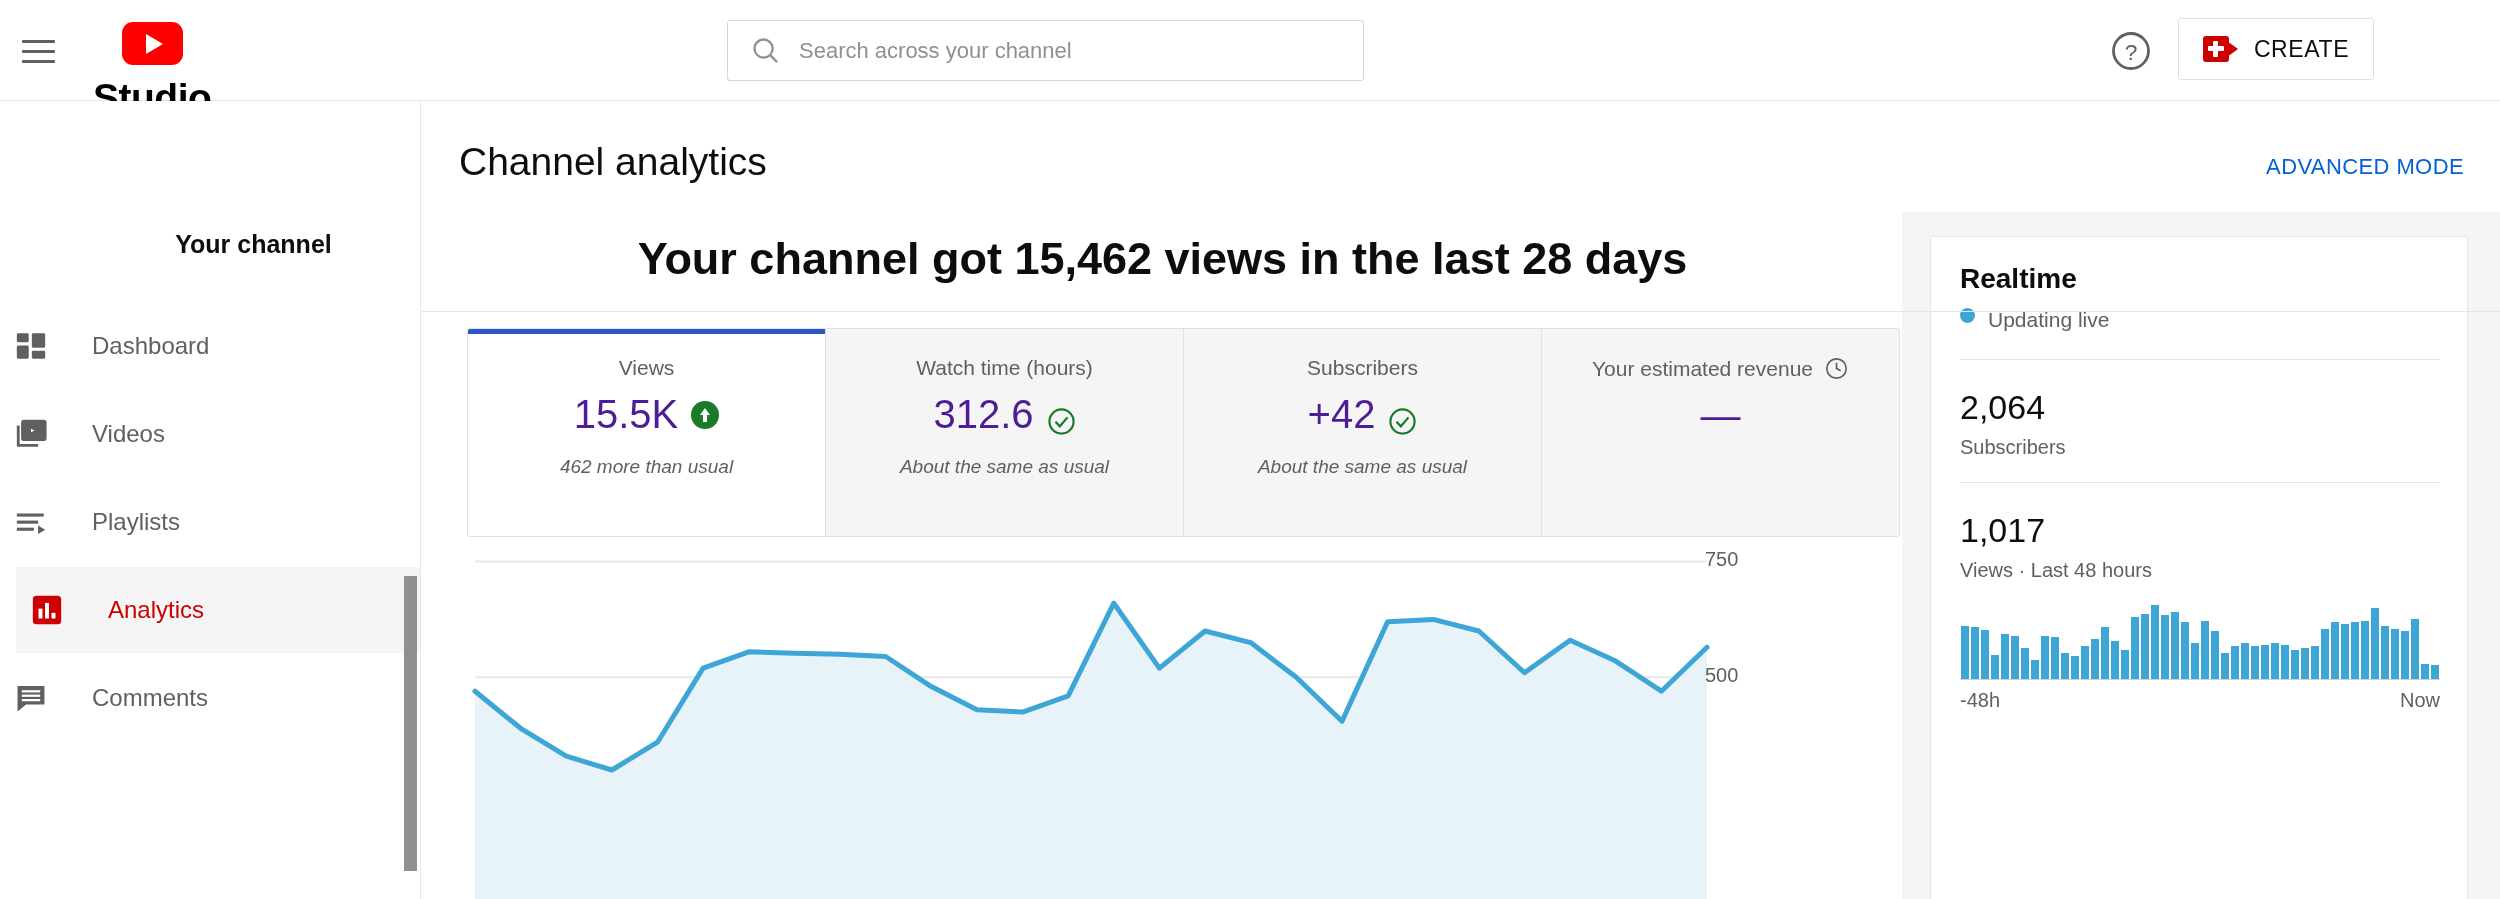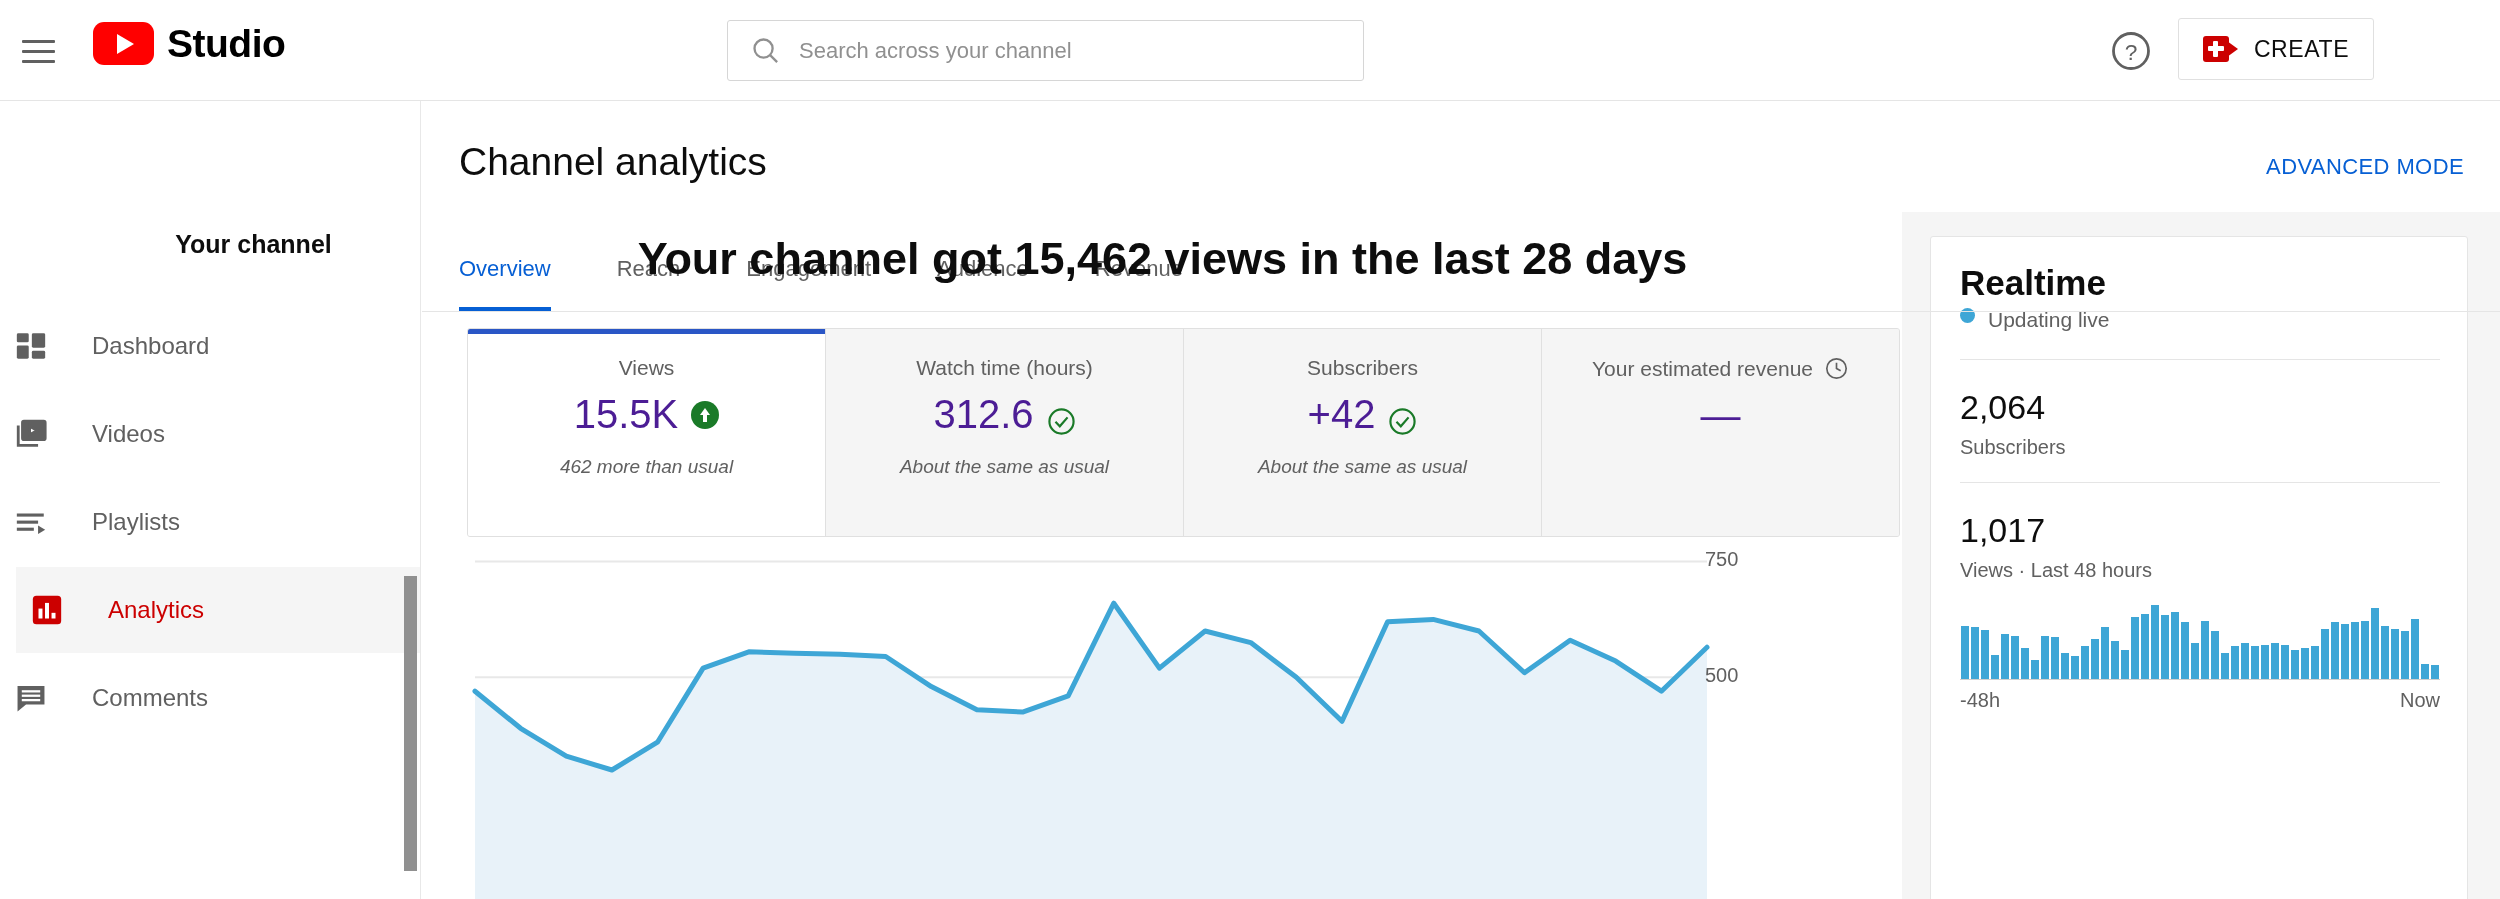--- a/index.html
+++ b/index.html
@@ -20,21 +20,21 @@
     border-bottom: 1px solid #e5e5e5;
   }
   #hamburger {
     position: absolute; left: 14px; top: 33px;
     width: 48px; height: 36px;
     display: flex; flex-direction: column; justify-content: center;
     align-items: center; gap: 7px; cursor: pointer;
   }
   #hamburger span { display:block; width: 33px; height: 3px; background: #606060; border-radius: 1px; }
 
-  #brand { position: absolute; left: 93px; top: 22px; display: flex; align-items: center; gap: 13px; cursor: pointer; }
+  #brand { position: absolute; left: 93px; top: 22px; display: flex; align-items: center; gap: 13px; cursor: pointer; flex-direction: column; }
   #yt-logo { width: 61px; height: 43px; background: #ff0000; border-radius: 11px; display: flex; align-items: center; justify-content: center; }
   #yt-logo .tri {
     width: 0; height: 0; margin-left: 4px;
     border-left: 17px solid #fff;
     border-top: 10px solid transparent;
     border-bottom: 10px solid transparent;
   }
   #brand-text { font-size: 39px; font-weight: 700; color: #000; letter-spacing: -0.5px; line-height: 1; }
 
   #searchwrap {
@@ -166,21 +166,21 @@
 
   
   #rt-panel {
     position: absolute; left: 1480px; top: 111px;
     width: 598px; height: 687px; background: #f5f5f5;
   }
   #rt-card {
     position: absolute; left: 28px; top: 24px; width: 538px; height: 700px;
     background: #fff; border: 1px solid #e5e5e5; border-radius: 3px;
   }
-  #rt-title { position: absolute; left: 29px; top: 26px; font-size: 35px; font-weight: 700; color: #0d0d0d; }
+  #rt-title { position: absolute; left: 29px; top: 26px; font-size: 28px; font-weight: 700; color: #0d0d0d; }
   #rt-live { position: absolute; left: 29px; top: 71px; display: flex; gap: 13px; }
   #rt-dot { width: 15px; height: 15px; border-radius: 50%; background: #3ea6d6; flex:none; }
   #rt-live-txt { font-size: 21px; color: #606060; }
   .rt-div { position: absolute; left: 29px; width: 480px; height: 1px; background: #e5e5e5; }
   .rt-big { position: absolute; left: 29px; font-size: 34px; color: #0d0d0d; font-weight: 400; }
   .rt-sub { position: absolute; left: 29px; font-size: 20px; color: #606060; }
 
   #rt-bars {
     position: absolute; left: 29px; top: 282px; width: 480px; height: 75px;
     display: flex; align-items: flex-end; gap: 0;
@@ -306,27 +306,20 @@
 
     <div id="page-title">Channel analytics</div>
     <div id="advanced-mode">ADVANCED MODE</div>
 
     <div id="daterange">
       <div id="dr-range">Sep 16 – Oct 13, 2020</div>
       <div id="dr-label">Last 28 days</div>
       <div id="dr-caret"></div>
     </div>
 
-    <div id="tabs">
-      <div class="tab active">Overview</div>
-      <div class="tab">Reach</div>
-      <div class="tab">Engagement</div>
-      <div class="tab">Audience</div>
-      <div class="tab">Revenue</div>
-    </div>
 
     <div id="headline">Your channel got 15,462 views in the last 28 days</div>
 
     <div id="cards">
       <div class="card selected">
         <div class="card-label">Views</div>
         <div class="card-value">
           <span>15.5K</span>
           <span class="badge-up"></span>
         </div>

